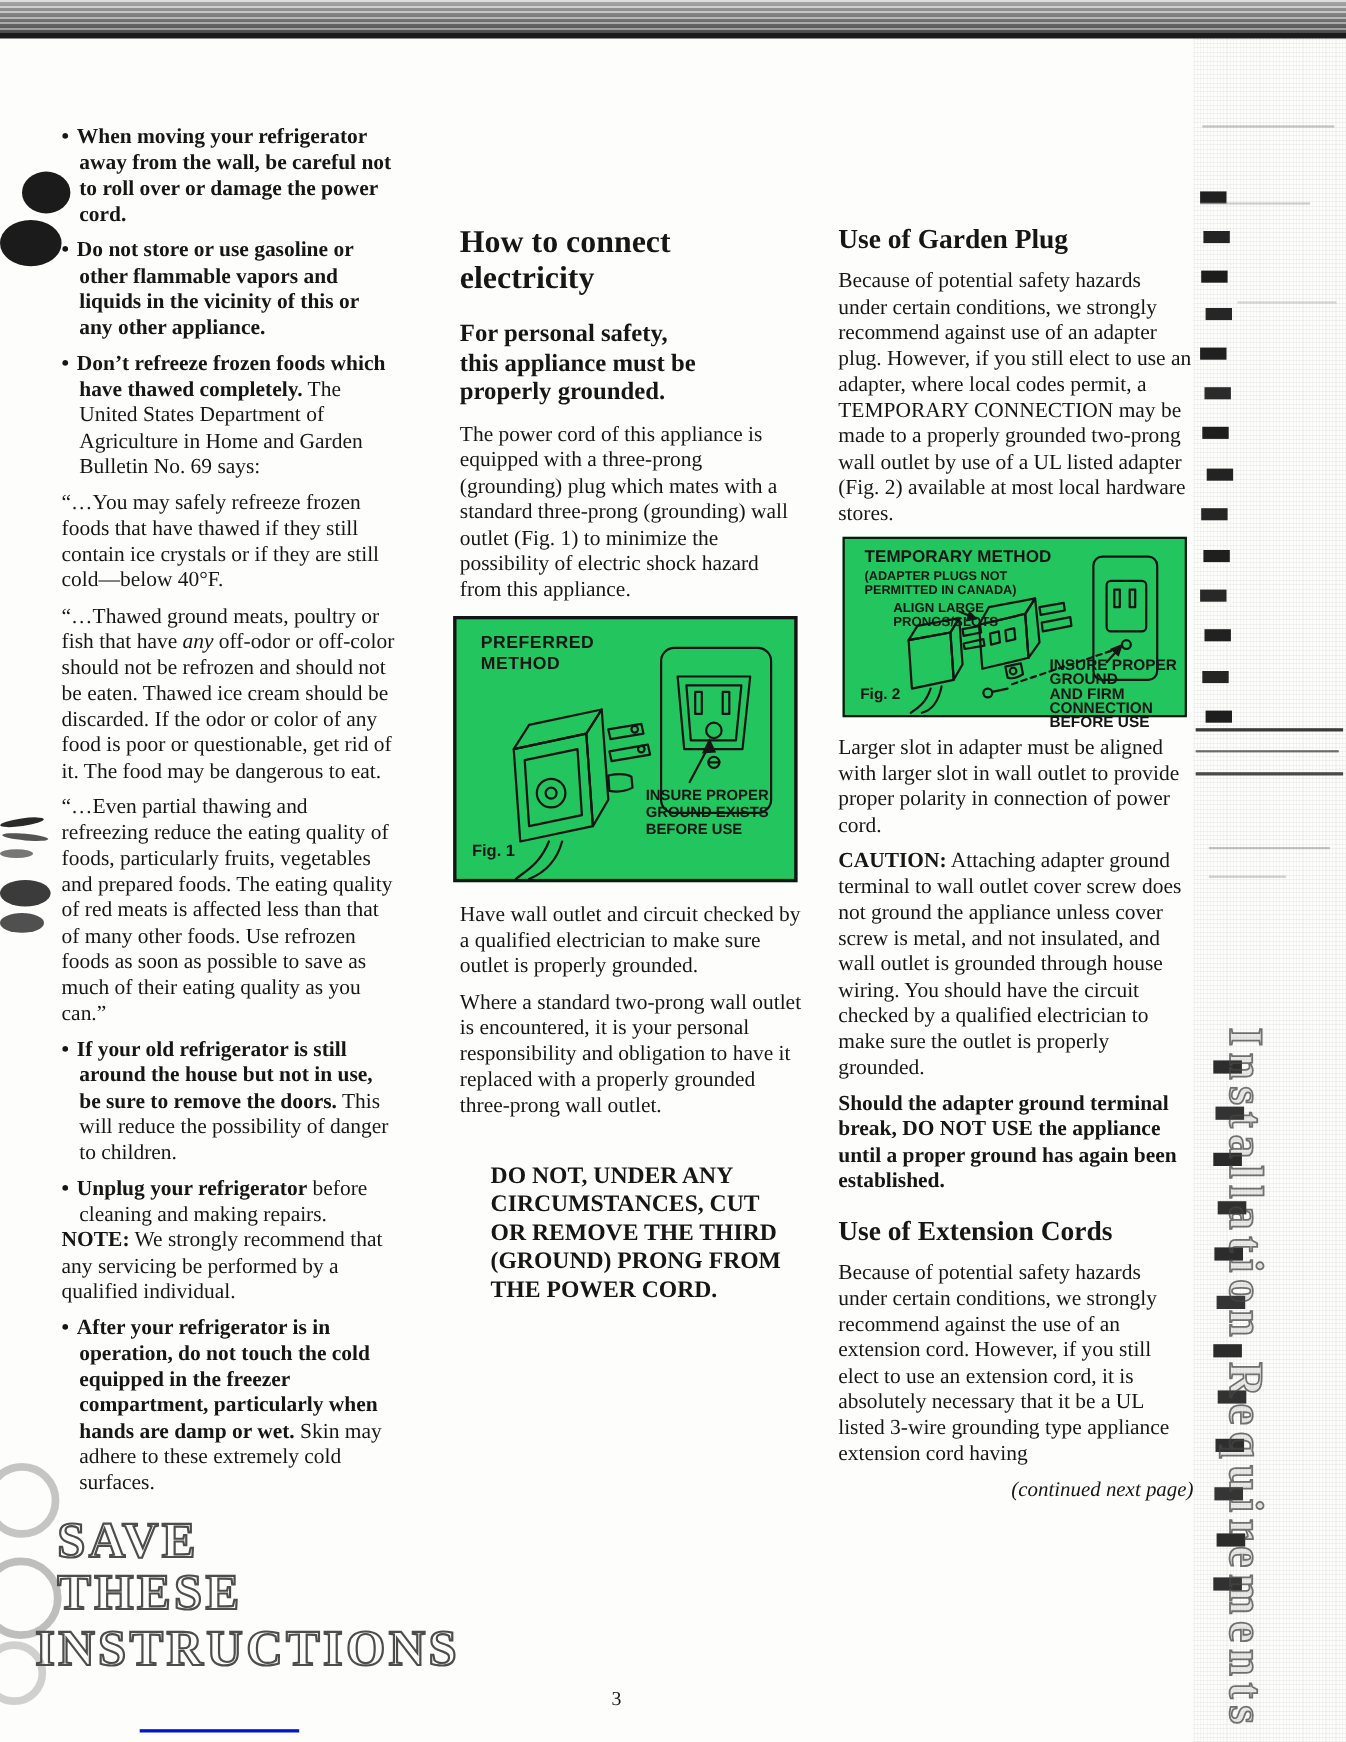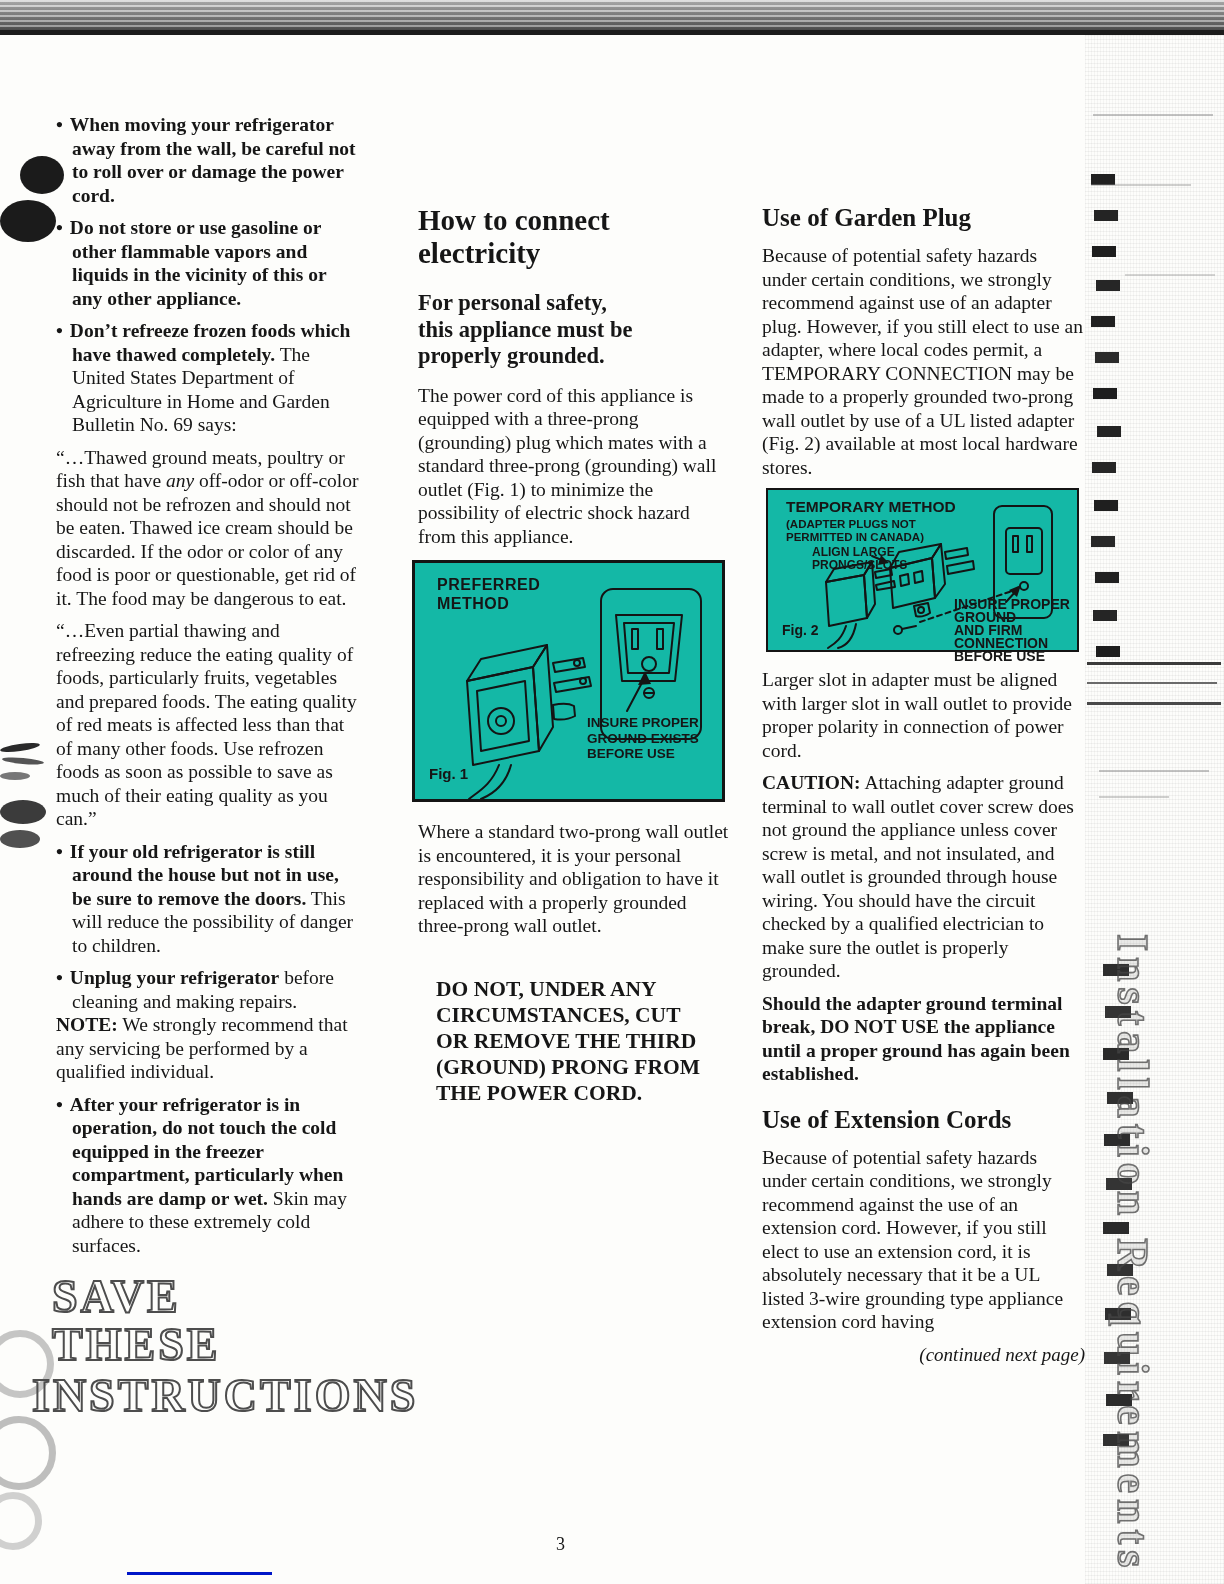--- a/index.html
+++ b/index.html
@@ -34,30 +34,30 @@
   .hdr-title{font-size:31px;font-weight:bold;letter-spacing:.5px;margin:0 0 10px 0;}
   .hdr-sub{font-size:23px;font-weight:bold;margin:0;}
   .col{position:absolute;}
   .body{font-size:19.5px;line-height:23.5px;margin:0 0 9px 0;}
   .bullet-para{padding-left:16px;text-indent:-16px;font-weight:bold;}
   .blt{margin-right:7px;}
   .lead-b{font-weight:bold;}
   .col-heading{font-size:29px;line-height:33px;font-weight:bold;white-space:pre-line;margin:0 0 20px 0;}
   .sub-heading{font-size:22.5px;line-height:26.5px;font-weight:bold;white-space:pre-line;margin:0 0 14px 0;}
   .section-heading{font-size:25px;font-weight:bold;margin:0 0 12px 0;}
-  .warning{font-size:21.5px;line-height:26px;font-weight:bold;white-space:pre-line;margin:38px 0 0 18px;}
+  .warning{font-size:21.5px;line-height:26px;font-weight:bold;white-space:pre-line;margin:38px 0 0 28px;}
   .stencil{font-family:"Liberation Serif",serif;font-weight:bold;letter-spacing:3px;
     color:rgba(255,255,255,0);-webkit-text-stroke:2px #4d4d4d;line-height:1.05;}
   .save1{font-size:46px;margin:16px 0 0 -4px;}
   .save2{font-size:46px;margin:2px 0 0 -24px;}
   .continued{font-size:19px;font-style:italic;text-align:right;margin-top:10px;}
   .pagenum{position:absolute;left:556px;top:1534px;font-size:18px;}
   .blue-line{position:absolute;left:127px;top:1572px;width:145px;height:3px;background:#0016c8;}
   
-  .figure{position:relative;border:3px solid #141414;background:#14b8a6;}
+  .figure{position:relative;border:3px solid #141414;background:#22c55e;}
   .fig1{width:307px;height:236px;margin:12px 0 18px -6px;}
   .fig2{width:309px;height:160px;border-width:2.5px;margin:8px 0 16px 4px;}
   .figlabel{position:absolute;font-family:"Liberation Sans",sans-serif;font-weight:bold;white-space:pre-line;}
   .f1-label{left:22px;top:12px;font-size:16px;line-height:19px;letter-spacing:.5px;}
   .f1-note{left:172px;top:152px;font-size:13.5px;line-height:15.5px;}
   .f1-cap{left:14px;top:202px;font-size:15px;}
   .f2-label1{left:18px;top:8px;font-size:15.5px;}
   .f2-label2{left:18px;top:28px;font-size:11.5px;line-height:13px;}
   .f2-label3{left:44px;top:56px;font-size:12px;line-height:13px;}
   .f2-note{left:186px;top:108px;font-size:14px;line-height:13px;}
@@ -94,20 +94,21 @@
   <div class="blob" style="left:0px;top:830px;width:40px;height:18px;background:#505050"></div>
   <div class="ring" style="left:-14px;top:1330px;width:54px;height:54px"></div>
   <div class="ring" style="left:-18px;top:1416px;width:60px;height:60px;border-color:#8a8a8a"></div>
   <div class="ring" style="left:-16px;top:1492px;width:44px;height:44px;border-color:#ababab"></div>
 
 
   <div class="col" style="left:56px;top:113px;width:304px">
     <p class="body bullet-para"><span class="blt">•</span><span>When moving your refrigerator away from the wall, be careful not to roll over or damage the power cord.</span></p>
     <p class="body bullet-para"><span class="blt">•</span><span>Do not store or use gasoline or other flammable vapors and liquids in the vicinity of this or any other appliance.</span></p>
     <p class="body bullet-para"><span class="blt">•</span><span>Don’t refreeze frozen foods which have thawed completely.</span><span style="font-weight:normal"> The United States Department of Agriculture in Home and Garden Bulletin No. 69 says:</span></p>
+    <p class="body">“…You may safely refreeze frozen foods that have thawed if they still contain ice crystals or if they are still cold—below 40°F.</p>
     <p class="body"><span>“…Thawed ground meats, poultry or fish that have </span><i>any</i><span> off-odor or off-color should not be refrozen and should not be eaten. Thawed ice cream should be discarded. If the odor or color of any food is poor or questionable, get rid of it. The food may be dangerous to eat.</span></p>
     <p class="body">“…Even partial thawing and refreezing reduce the eating quality of foods, particularly fruits, vegetables and prepared foods. The eating quality of red meats is affected less than that of many other foods. Use refrozen foods as soon as possible to save as much of their eating quality as you can.”</p>
     <p class="body bullet-para"><span class="blt">•</span><span>If your old refrigerator is still around the house but not in use, be sure to remove the doors.</span><span style="font-weight:normal"> This will reduce the possibility of danger to children.</span></p>
     <p class="body bullet-para" style="margin-bottom:0"><span class="blt">•</span><span>Unplug your refrigerator</span><span style="font-weight:normal"> before cleaning and making repairs.</span></p>
     <p class="body"><b class="lead-b">NOTE:</b><span> We strongly recommend that any servicing be performed by a qualified individual.</span></p>
     <p class="body bullet-para"><span class="blt">•</span><span>After your refrigerator is in operation, do not touch the cold equipped in the freezer compartment, particularly when hands are damp or wet.</span><span style="font-weight:normal"> Skin may adhere to these extremely cold surfaces.</span></p>
     <div class="stencil save1">SAVE THESE</div>
     <div class="stencil save2">INSTRUCTIONS</div>
   </div>
 
@@ -152,20 +153,21 @@
         </g>
       </svg>
       <div class="figlabel f1-label">PREFERRED
 METHOD</div>
       <div class="figlabel f1-note">INSURE PROPER
 GROUND EXISTS
 BEFORE USE</div>
       <div class="figlabel f1-cap">Fig. 1</div>
     </div>
 
+    <p class="body">Have wall outlet and circuit checked by a qualified electrician to make sure outlet is properly grounded.</p>
     <p class="body">Where a standard two-prong wall outlet is encountered, it is your personal responsibility and obligation to have it replaced with a properly grounded three-prong wall outlet.</p>
     <p class="warning">DO NOT, UNDER ANY
 CIRCUMSTANCES, CUT
 OR REMOVE THE THIRD
 (GROUND) PRONG FROM
 THE POWER CORD.</p>
   </div>
 
   <div class="col" style="left:762px;top:204px;width:323px">
     <h2 class="section-heading">Use of Garden Plug</h2>

